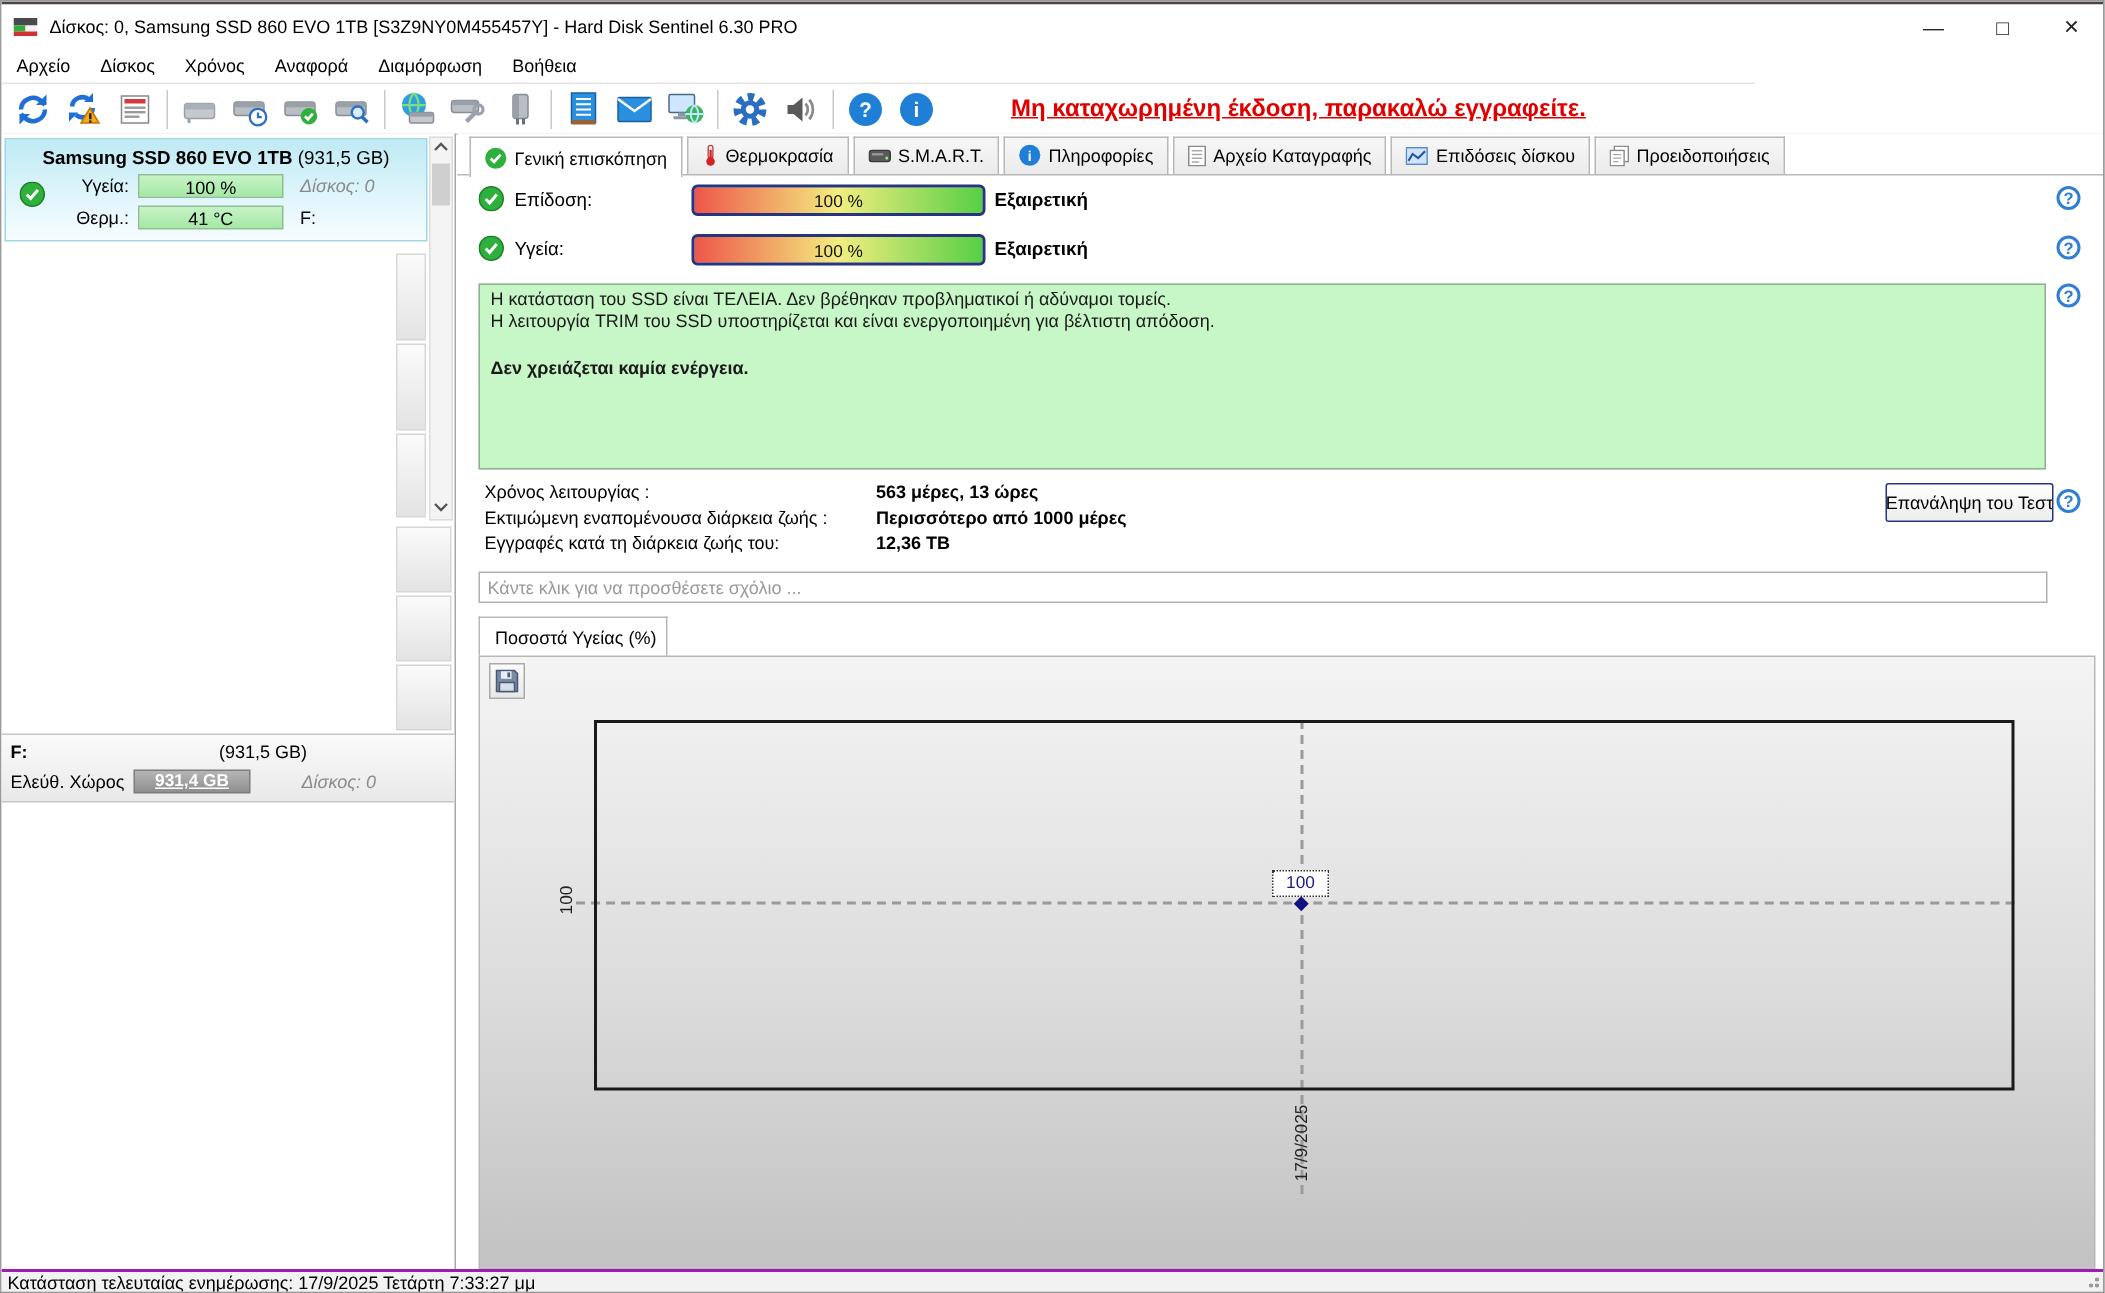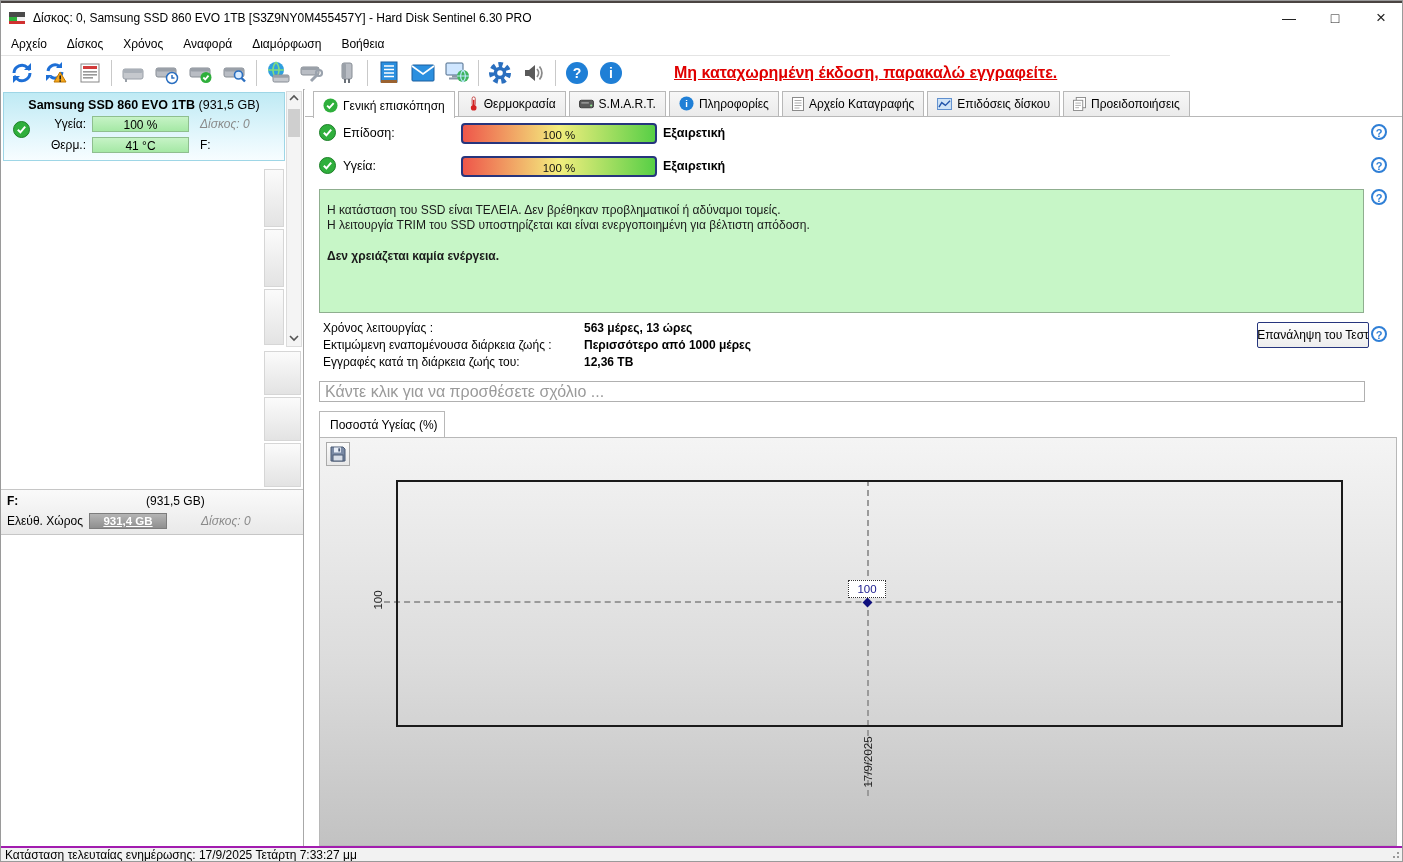--- a/index.html
+++ b/index.html
@@ -36,26 +36,26 @@
   .main{left:304px;top:88px;width:1099px;height:757px;background:#fff;}
   .tabsrow{position:absolute;left:0;top:2px;width:1099px;height:26px;border-bottom:1px solid #b8b8b8;display:flex;align-items:center;padding-left:8px;box-sizing:border-box;}
   .tab{display:inline-flex;align-items:center;gap:5px;padding:4px 9px 5px 9px;border:1px solid #b8b8b8;border-bottom:none;background:linear-gradient(180deg,#f7f7f7,#ebebeb);margin-right:3px;height:15px;white-space:nowrap;}
   .tab.active{background:#fff;position:relative;top:1px;padding-top:6px;}
   .ticon{display:inline-flex;align-items:center;}
   .meter{position:absolute;width:196px;height:21px;border:2px solid #26357d;border-radius:4px;background:linear-gradient(90deg,#ee564a 0%,#f3ee7e 50%,#57cf46 100%);text-align:center;line-height:20px;font-size:11.5px;color:#111;box-sizing:border-box;}
   .rating{position:absolute;font-weight:bold;font-size:12.5px;}
   .rowlabel{position:absolute;font-size:12.5px;}
   .chk{position:absolute;width:17px;height:17px;}
   .helpring{position:absolute;width:16px;height:16px;border:2px solid #2f7fd6;border-radius:50%;color:#2f7fd6;font-weight:bold;font-size:11px;text-align:center;line-height:15px;box-sizing:border-box;background:#fff;}
-  .advice{position:absolute;left:14px;top:100px;width:1045px;height:124px;background:#c7f6c7;border:1px solid #8fae8f;box-sizing:border-box;padding:13px 7px;font-size:12px;color:#1a1a1a;line-height:15px;}
+  .advice{position:absolute;left:14px;top:100px;width:1045px;height:124px;background:#c7f6c7;border:1px solid #8fae8f;box-sizing:border-box;padding:2px 7px;font-size:12px;color:#1a1a1a;line-height:15px;}
   .advice .action{font-weight:bold;margin-top:16px;}
   .stat-label{position:absolute;left:18px;font-size:12px;}
   .stat-value{position:absolute;left:279px;font-weight:bold;font-size:12px;}
   .retest{position:absolute;left:952px;top:233px;width:110px;height:24px;border:1px solid #26357d;border-radius:2px;background:linear-gradient(180deg,#fefefe,#ededed);display:flex;align-items:center;justify-content:center;overflow:hidden;white-space:nowrap;font-size:12px;}
-  .comment{position:absolute;left:14px;top:292px;width:1046px;height:21px;border:1px solid #b0b0b0;font-family:"Liberation Sans",sans-serif;font-size:16px;padding:0 5px;box-sizing:border-box;color:#333;}
+  .comment{position:absolute;left:14px;top:292px;width:1046px;height:21px;border:1px solid #b0b0b0;font-family:"Liberation Sans",sans-serif;font-size:12px;padding:0 5px;box-sizing:border-box;color:#333;}
   .comment::placeholder{color:#9a9a9a;}
   .chart-tab{position:absolute;left:14px;top:322px;width:126px;height:26px;background:#fff;border:1px solid #b8b8b8;border-bottom:none;display:flex;align-items:center;padding-left:10px;box-sizing:border-box;font-size:12px;}
   .chart-panel{position:absolute;left:14px;top:348px;width:1078px;height:409px;background:linear-gradient(180deg,#f4f4f4 0%,#dcdcdc 55%,#c2c2c2 100%);border:1px solid #b8b8b8;box-sizing:border-box;}
   .save-btn{position:absolute;left:6px;top:4px;width:22px;height:22px;border:1px solid #aaa;background:linear-gradient(180deg,#fbfbfb,#e8e8e8);display:flex;align-items:center;justify-content:center;}
   .plot{position:absolute;left:76px;top:42px;width:947px;height:247px;border:2px solid #1a1a1a;box-sizing:border-box;}
   .hgrid{position:absolute;left:64px;top:163px;width:959px;height:0;border-top:2px dashed #9a9a9a;}
   .vgrid{position:absolute;left:547px;top:42px;width:0;height:316px;border-left:2px dashed #9a9a9a;}
   .vtext{position:absolute;transform:rotate(-90deg);transform-origin:center;font-size:11.5px;color:#222;white-space:nowrap;}
   .marker{position:absolute;left:544px;top:161px;width:7px;height:7px;background:#10107e;transform:rotate(45deg);}
   .pt-label{position:absolute;left:528px;top:142px;width:38px;height:18px;background:#fff;border:1px dotted #333;box-sizing:border-box;text-align:center;line-height:16px;font-size:11.5px;color:#1a1a8c;}

